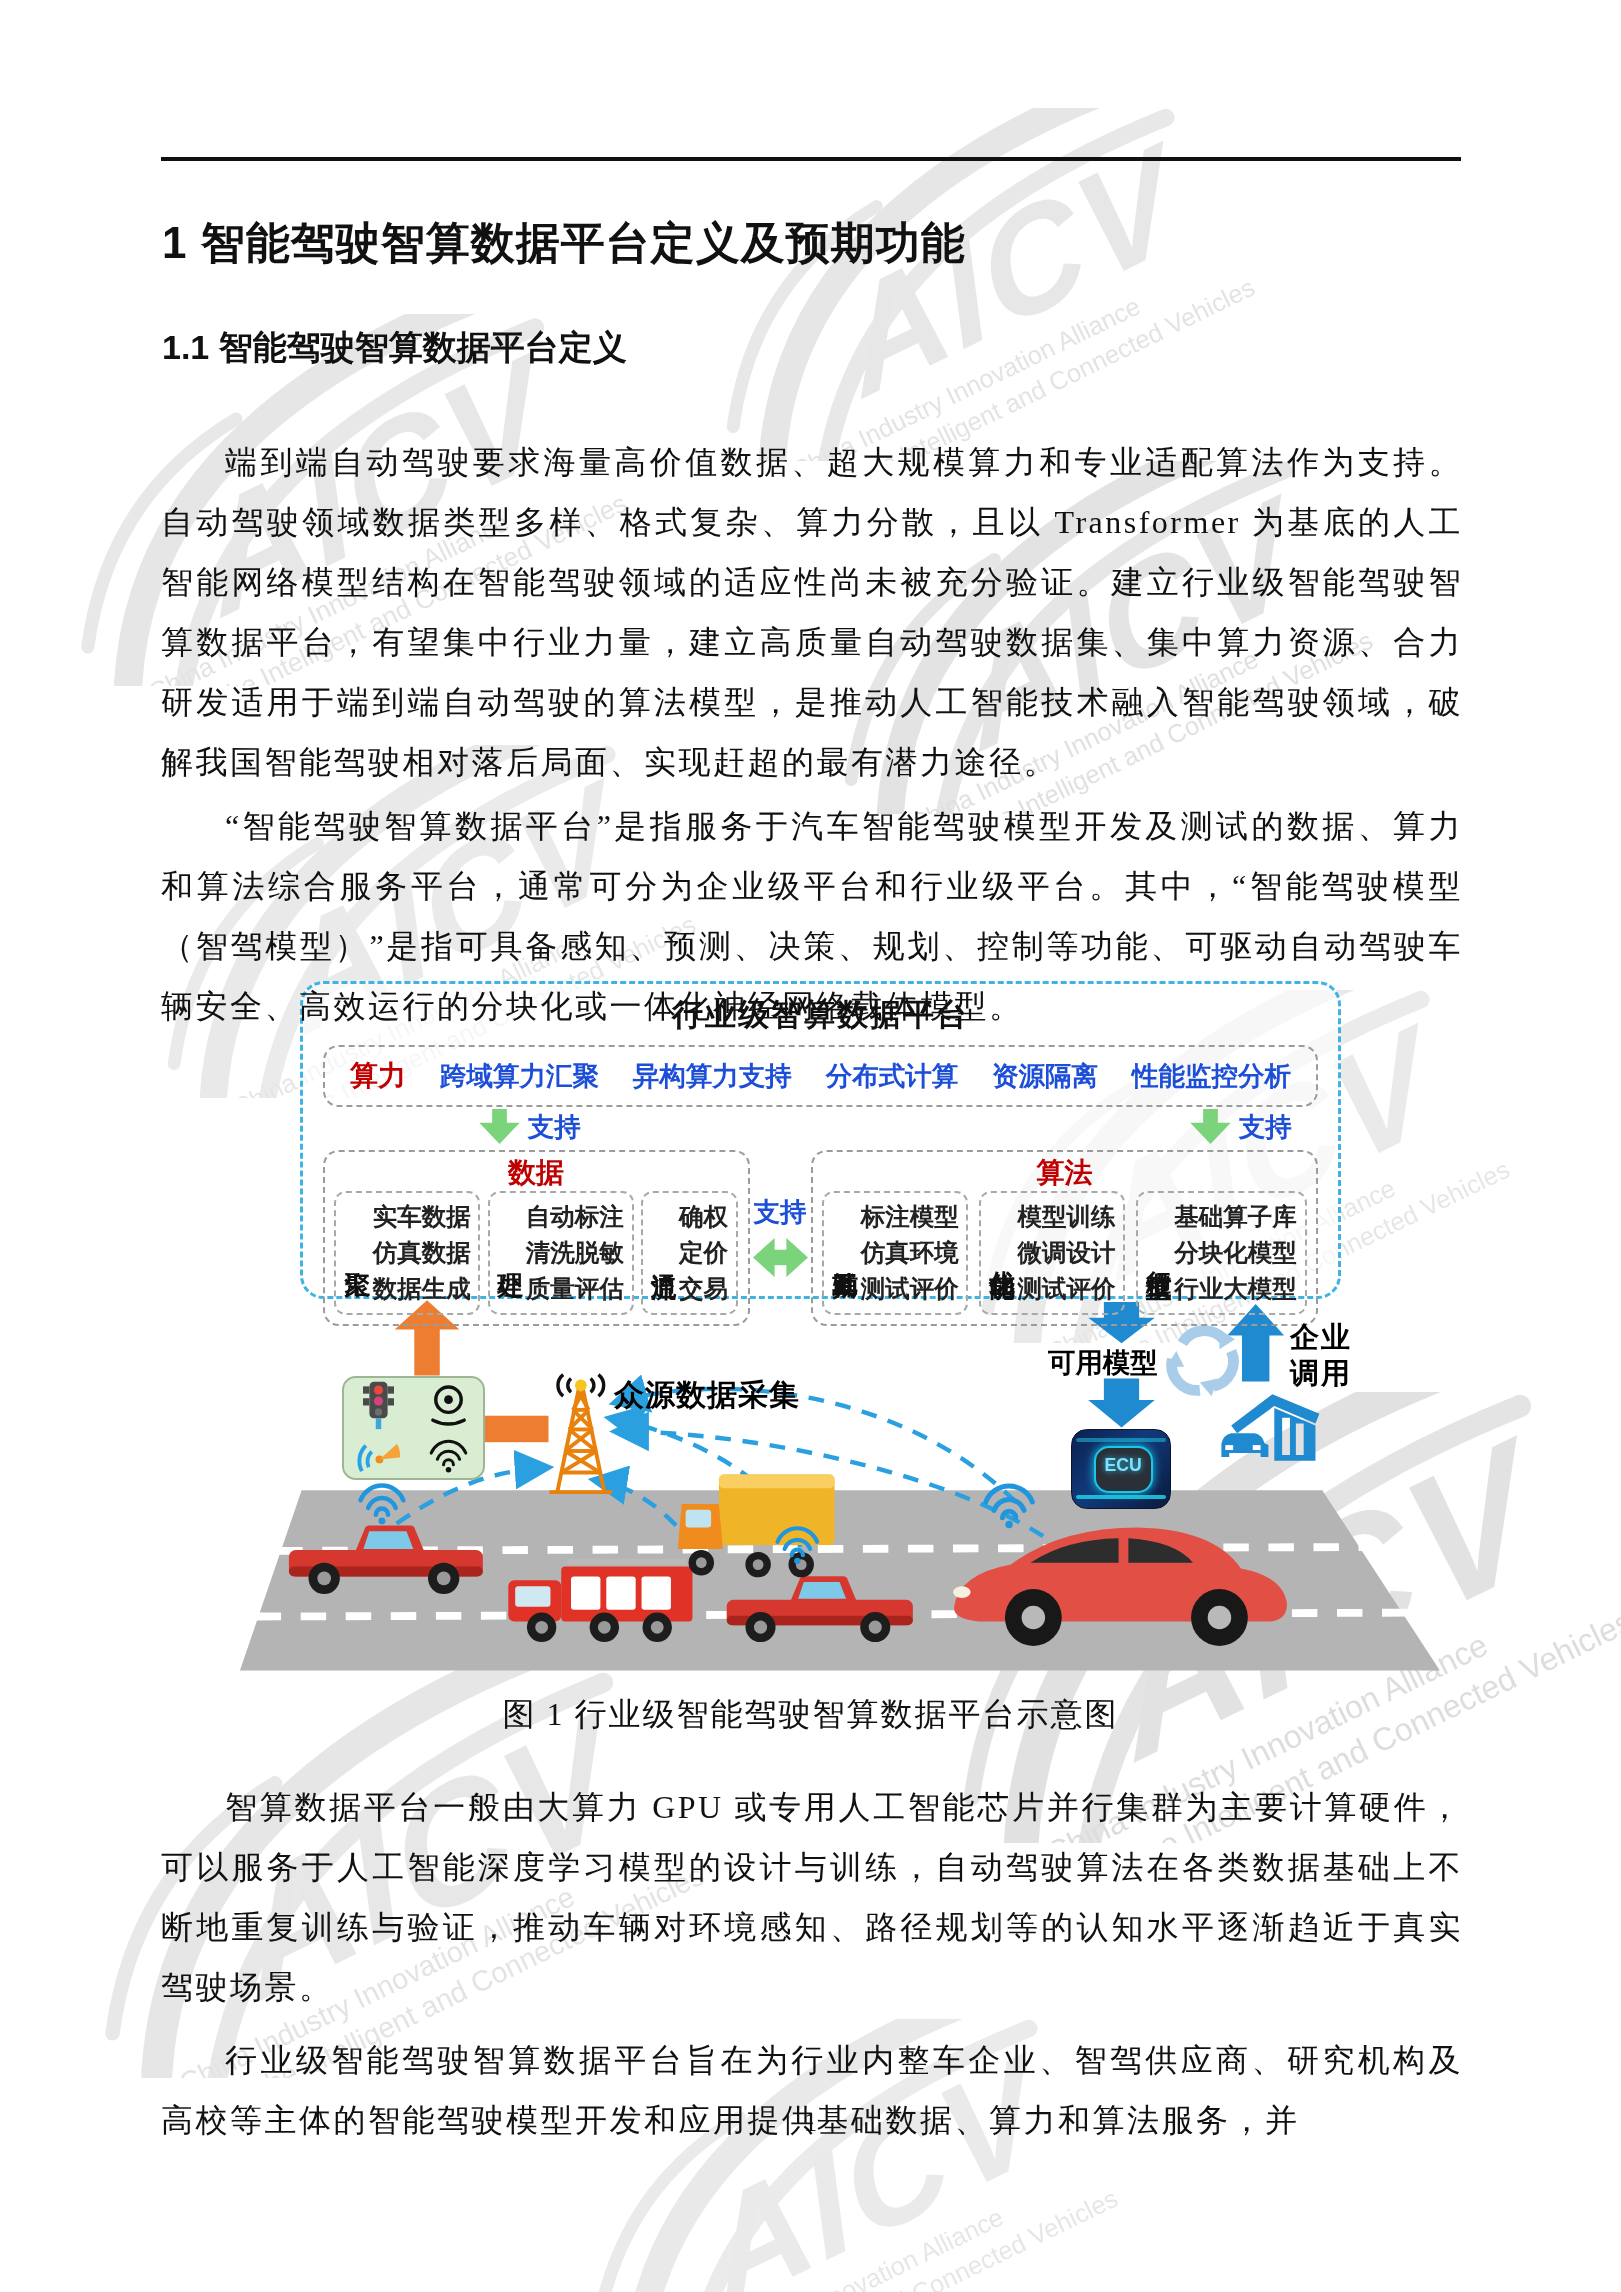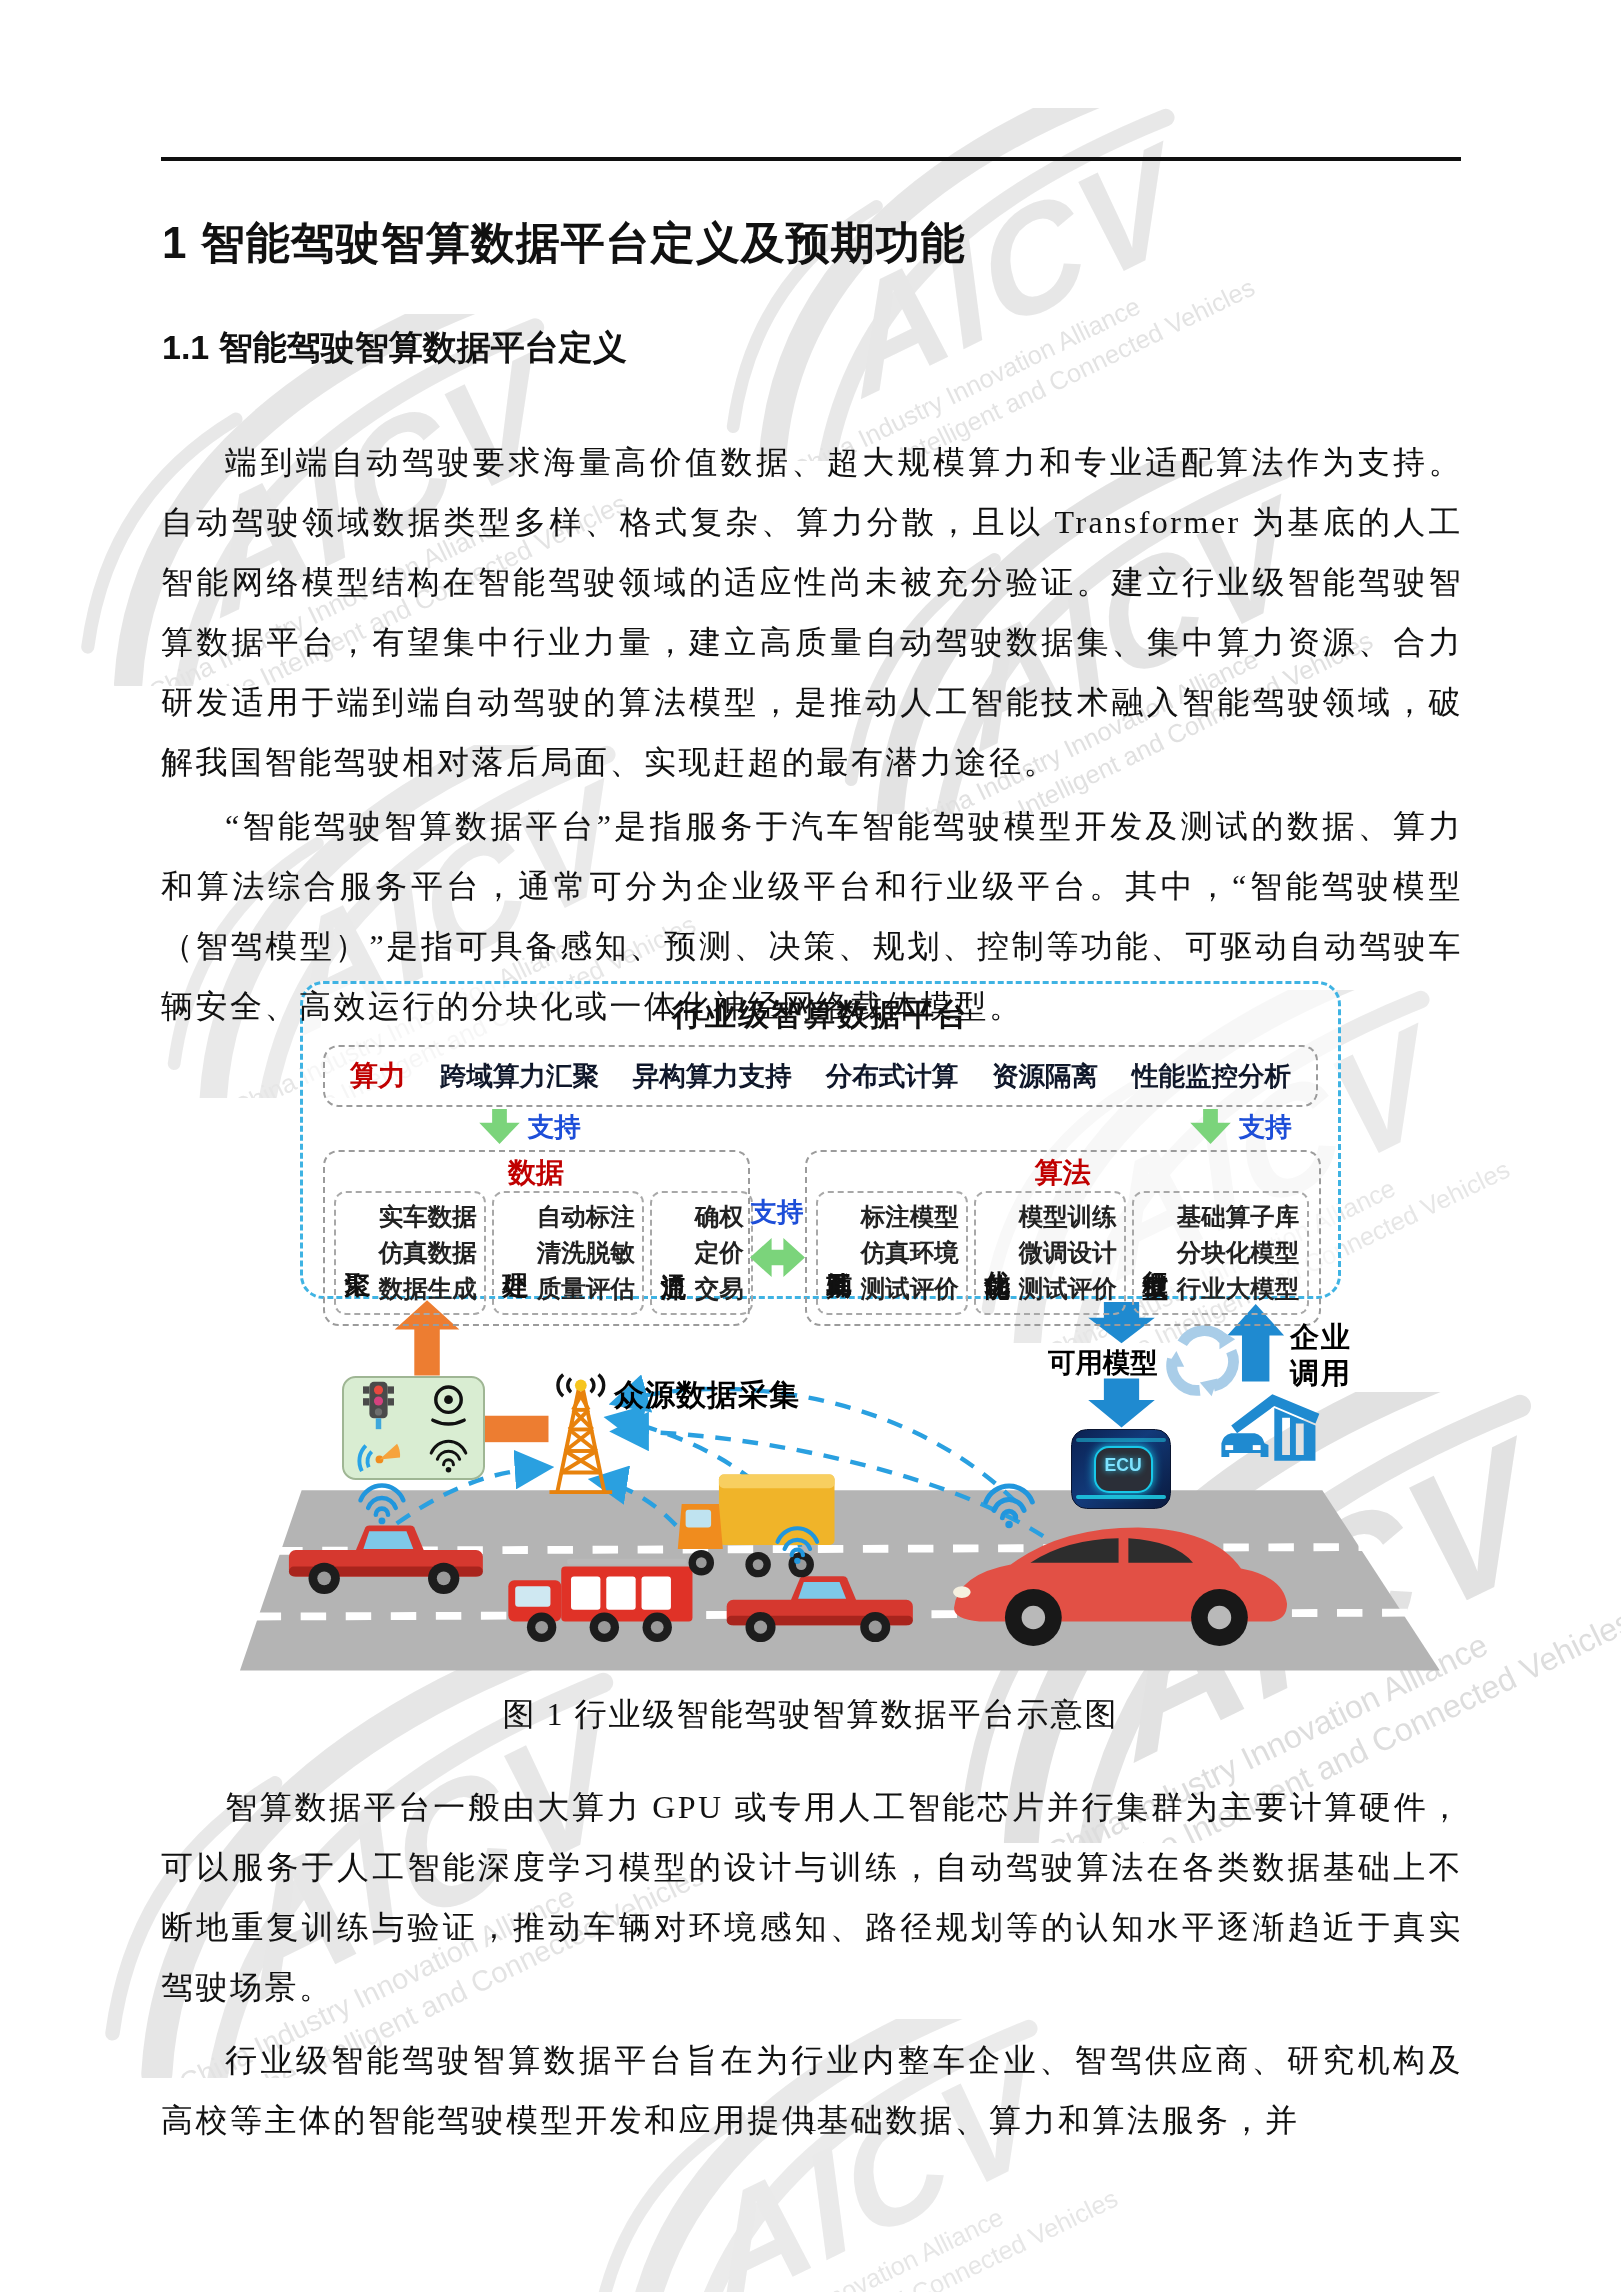--- a/index.html
+++ b/index.html
@@ -29,32 +29,32 @@
   .figure{position:absolute;top:973px;left:161px;width:1300px;height:717px;z-index:1;}
   .scene{position:absolute;left:0;top:0;width:1300px;height:717px;z-index:1;}
   .platform{position:absolute;left:139px;top:7.8px;width:1041px;height:318px;z-index:2;
       border:3.9px dashed #3fb3e3;border-radius:23.5px;background:rgba(255,255,255,.65);
       font-family:"Liberation Sans","DejaVu Sans",sans-serif;box-sizing:border-box;}
   .platform-title{text-align:center;font-size:31px;font-weight:700;margin-top:9.8px;letter-spacing:2px;}
   .compute-row{margin:9.8px 19.6px 0;border:2.9px dashed #9b9b9b;border-radius:15.7px;
       display:flex;align-items:center;justify-content:space-between;
       padding:9.8px 25.5px;box-sizing:border-box;}
   .compute-label{color:#c00000;font-size:28px;font-weight:700;}
-  .compute-item{font-size:26.5px;font-weight:600;color:#0f172a;}
+  .compute-item{font-size:26.5px;font-weight:600;color:#1d4ed8;}
   .sup-row{position:relative;height:43px;}
   .sup-g{position:absolute;display:flex;align-items:center;gap:7.8px;top:2px;}
   .sup-g.left{left:176px;} .sup-g.right{left:887px;}
   .sup-txt{color:#1d4ed8;font-size:26.5px;font-weight:700;}
   .bottom-row{display:flex;margin:0 19.6px;align-items:stretch;}
   .big-box{border:2.9px dashed #9b9b9b;border-radius:15.7px;padding:3.9px 9.8px 9.8px;box-sizing:border-box;}
   .data-box{width:427px;} .algo-box{flex:1;}
   .box-title{text-align:center;color:#c00000;font-size:28px;font-weight:700;line-height:33px;}
   .groups{display:flex;justify-content:space-between;gap:5.9px;margin-top:2px;}
   .sub{border:2px dashed #a8a8a8;border-radius:11.8px;padding:5.9px 7.8px;
-      display:flex;align-items:center;gap:9px;}
+      display:flex;align-items:center;gap:3px;}
   .vlabel{writing-mode:vertical-rl;text-orientation:upright;font-size:25.5px;font-weight:700;
       letter-spacing:1px;line-height:1;}
   .items{font-size:24.5px;font-weight:600;line-height:36px;white-space:nowrap;text-align:center;color:#222;}
   .mid-sup{width:61px;display:flex;flex-direction:column;align-items:center;justify-content:center;gap:2px;}
   
   .green-box{position:absolute;left:181px;top:403px;width:143px;height:104px;z-index:3;
       background:#d9edd2;border:2px solid #9fb694;border-radius:13.7px;
       display:grid;grid-template-columns:1fr 1fr;align-items:center;justify-items:center;box-sizing:border-box;}
   .lbl{position:absolute;z-index:4;font-family:"Liberation Sans","DejaVu Sans",sans-serif;font-weight:700;color:#000;}
   .lbl-crowd{left:453px;top:402px;font-size:30px;letter-spacing:1px;}

